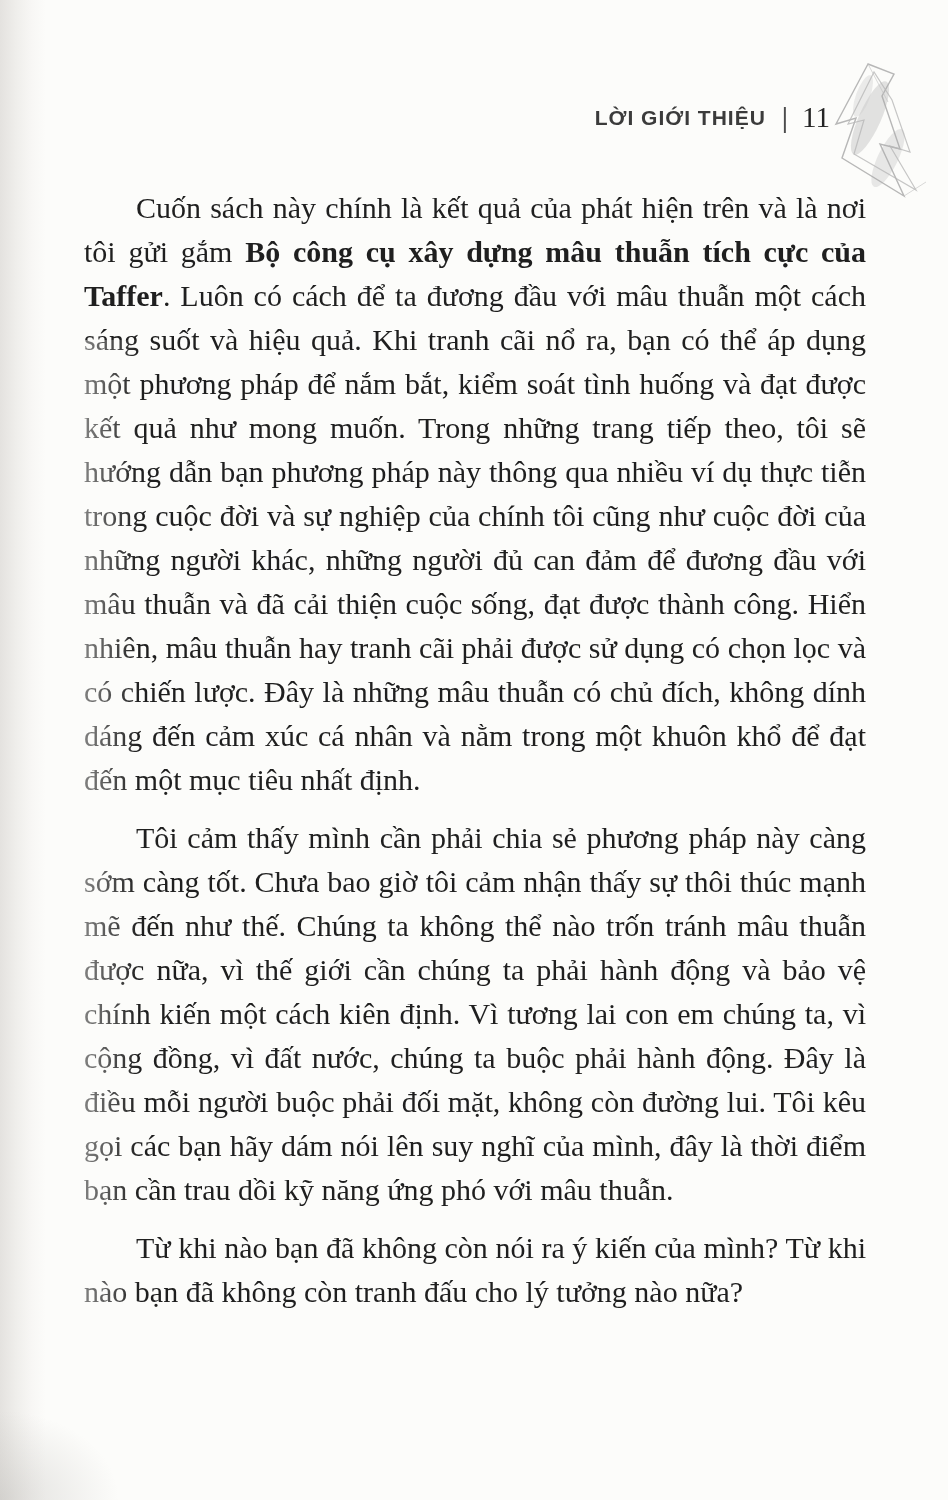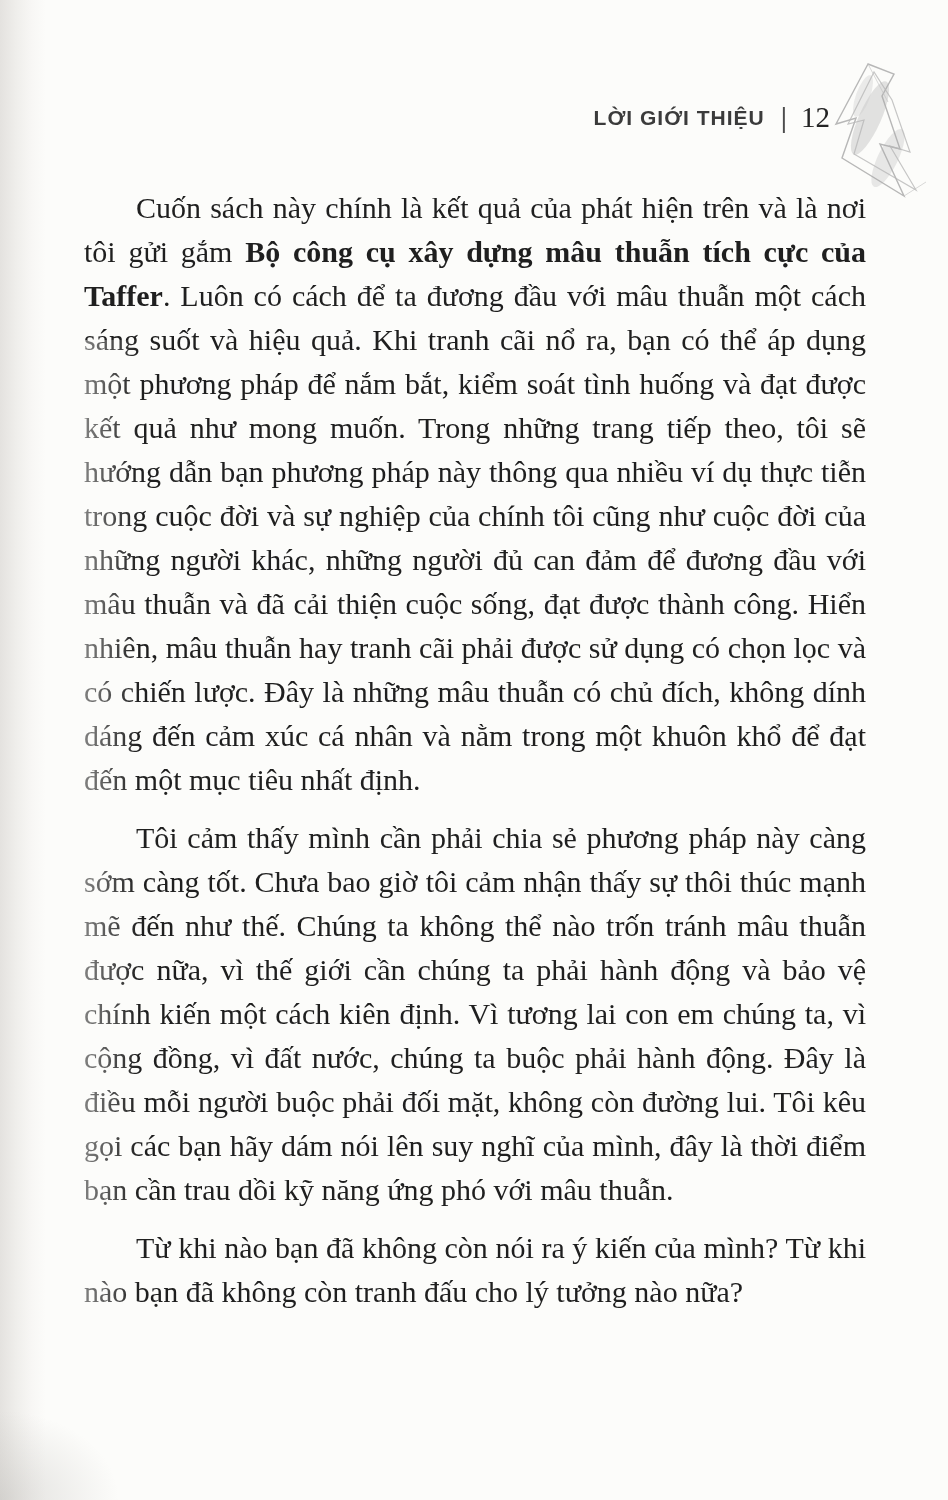--- a/index.html
+++ b/index.html
@@ -102,21 +102,21 @@
 <body>
 
 <div class="page">
 
   <div class="edge-shadow"></div>
   <div class="edge-shadow-bottom"></div>
 
   <div class="running-head">
     <span class="section">LỜI GIỚI THIỆU</span>
     <span class="sep">|</span>
-    <span class="pagenum">12</span>
+    <span class="pagenum">11</span>
   </div>
 
   <svg class="bolt" viewBox="0 0 118 150" xmlns="http://www.w3.org/2000/svg">
 
     <ellipse cx="40" cy="56" rx="11" ry="40" fill="#bdbdbd" opacity="0.42" transform="rotate(24 40 56)"></ellipse>
     <ellipse cx="58" cy="96" rx="10" ry="32" fill="#c6c6c6" opacity="0.38" transform="rotate(26 58 96)"></ellipse>
     <ellipse cx="33" cy="34" rx="7" ry="22" fill="#c9c9c9" opacity="0.35" transform="rotate(20 33 34)"></ellipse>
 
     <path d="M38 2 L6 62 L26 56 L12 96 L74 134 L50 82 L70 87 L52 34 L64 12 Z" fill="none" stroke="#aaaaaa" stroke-width="1.4" opacity="0.85"></path>
 

